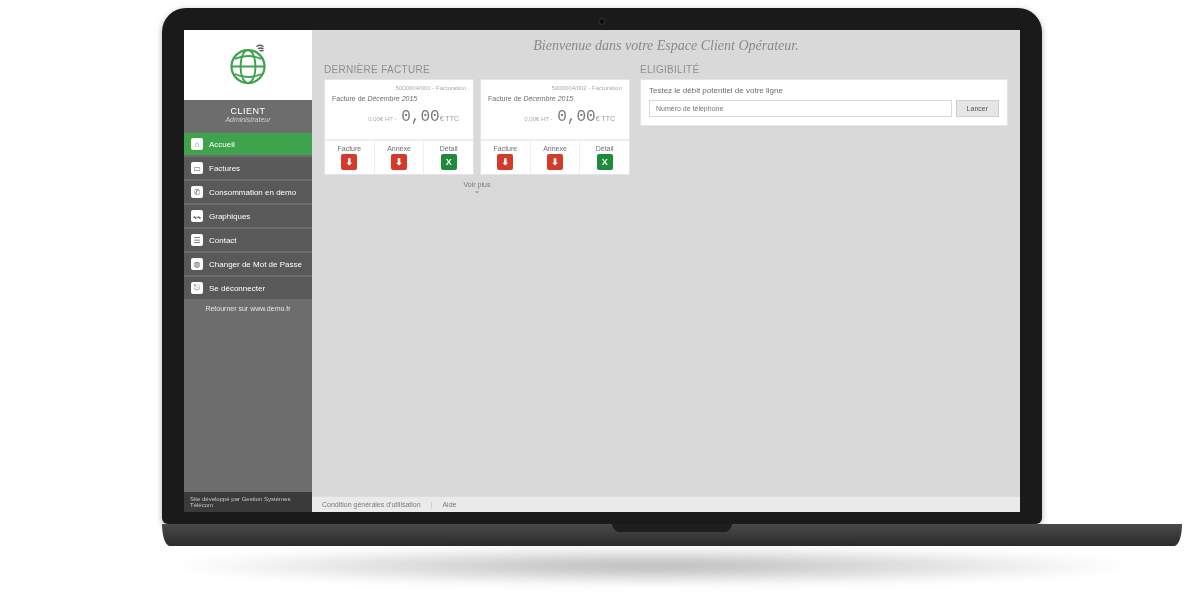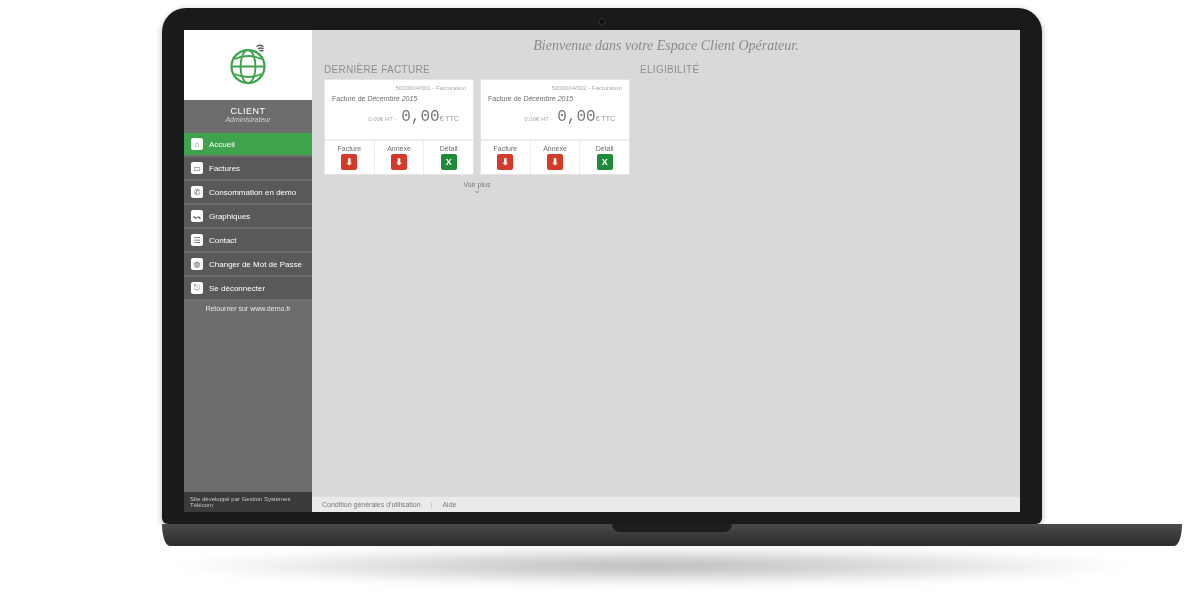--- a/index.html
+++ b/index.html
@@ -228,20 +228,27 @@
                   </div>
                 </div>
               <div class="voir-plus">
                 <span>Voir plus</span>
                 <span class="chev">⌄</span>
               </div>
             </section>
 
             <section class="elig">
               <div class="section-title">ELIGIBILITÉ</div>
+              <div class="elig-box">
+                <div class="elig-text">Testez le débit potentiel de votre ligne</div>
+                <div class="elig-row">
+                  <input class="elig-input" placeholder="Numéro de téléphone" style="">
+                  <button class="elig-btn">Lancer</button>
+                </div>
+              </div>
             </section>
           </div>
 
           <div class="footer">
             <span>Condition générales d'utilisation</span>
             <span class="sep">|</span>
             <span>Aide</span>
           </div>
         </main>
       </div>

